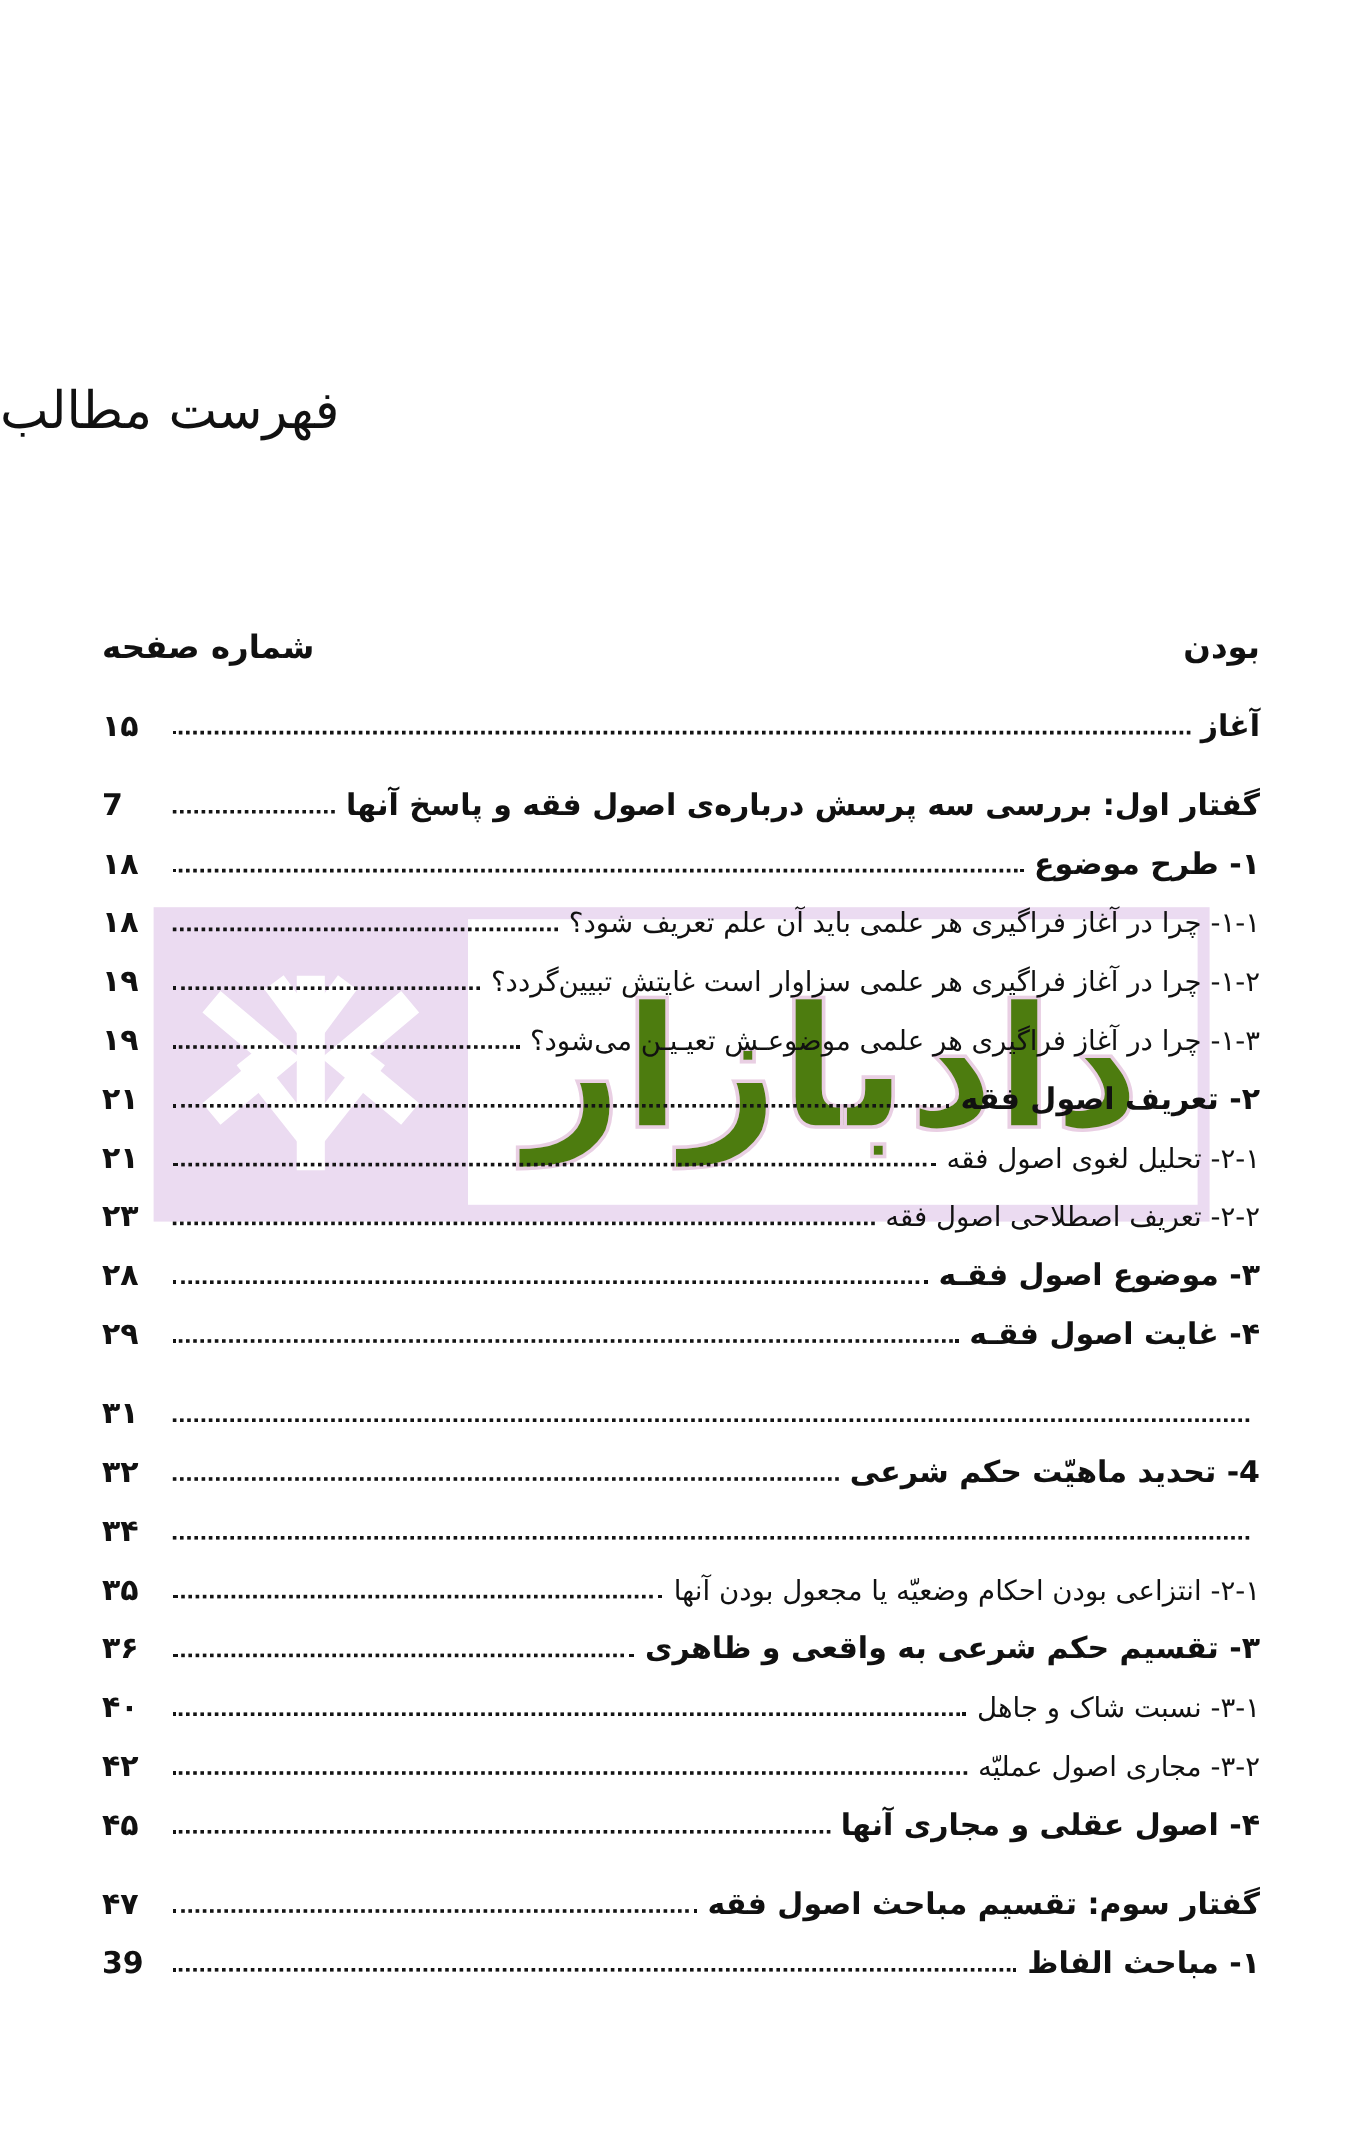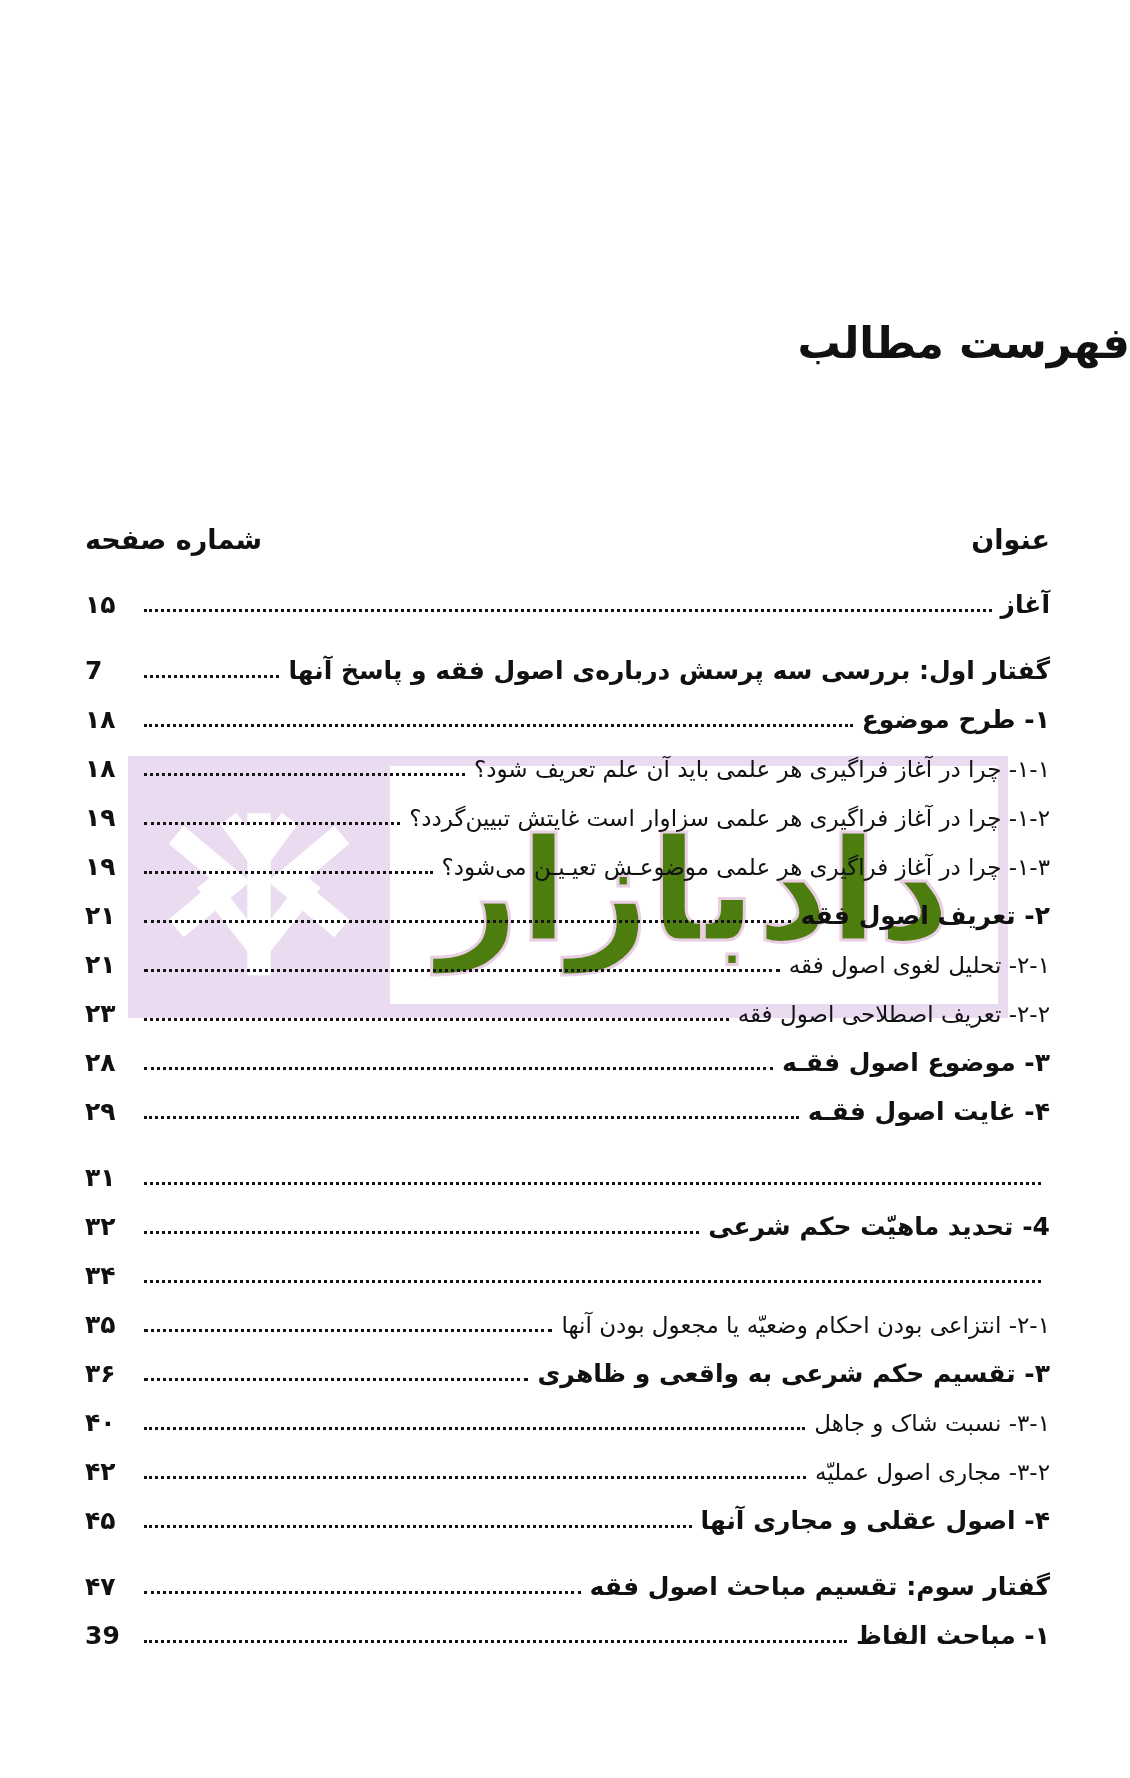--- a/index.html
+++ b/index.html
@@ -42,23 +42,23 @@
   .wm-logo{
     position:absolute;
     left:16px;top:14px;
     width:230px;height:234px;
   }
   
   .content{position:relative;z-index:1;}
   .doc-title{
     position:absolute;
     top:318px;left:0;right:0;
-    text-align:right;
+    text-align:left;
     font-size:43px;
-    font-weight:bold;
+    font-weight:normal;
   }
   .cols-header{
     position:absolute;
     top:524px;left:85px;right:80px;
     display:flex;justify-content:space-between;align-items:baseline;
     font-size:27px;font-weight:bold;
   }
   .toc{
     position:absolute;
     top:590px;left:85px;right:80px;
@@ -111,21 +111,21 @@
     <div class="wm-inner">
       <span class="wm-text">دادبازار</span>
     </div>
   </div>
 
   <div class="content">
 
     <div class="doc-title">فهرست مطالب</div>
 
     <div class="cols-header">
-      <span>عنوان</span>
+      <span>بودن</span>
       <span>شماره صفحه</span>
     </div>
 
     <div class="toc">
 
         <div class="row main">
           <span class="t">آغاز</span>
           <span class="leader"></span>
           <span class="pnum">۱۵</span>
         </div>

